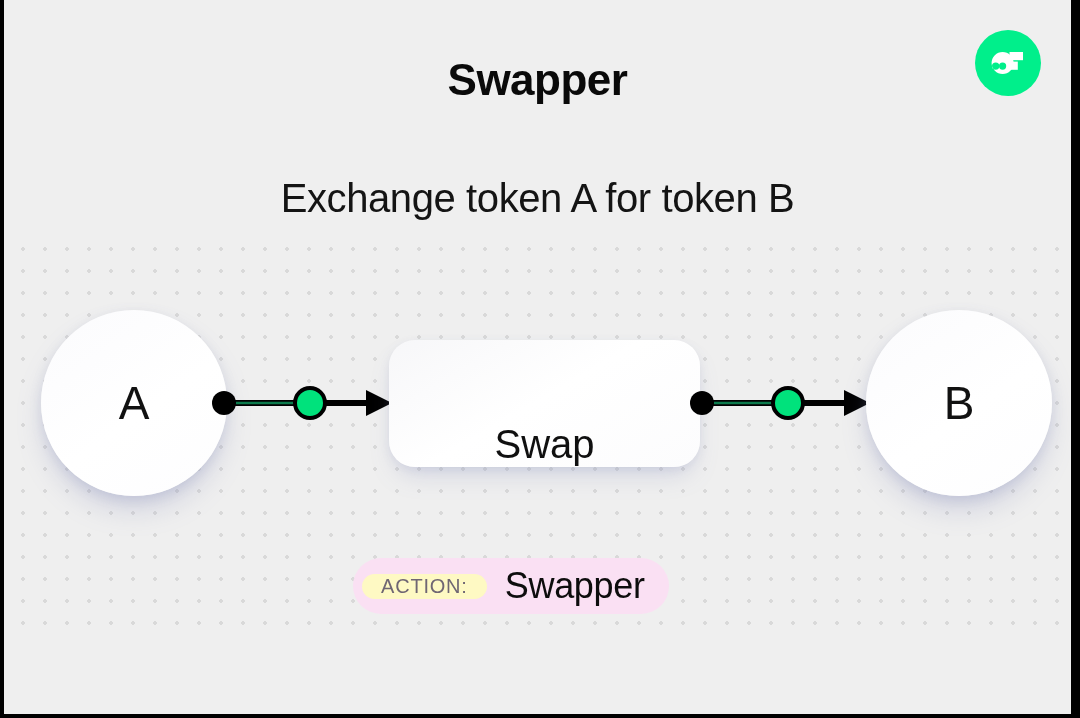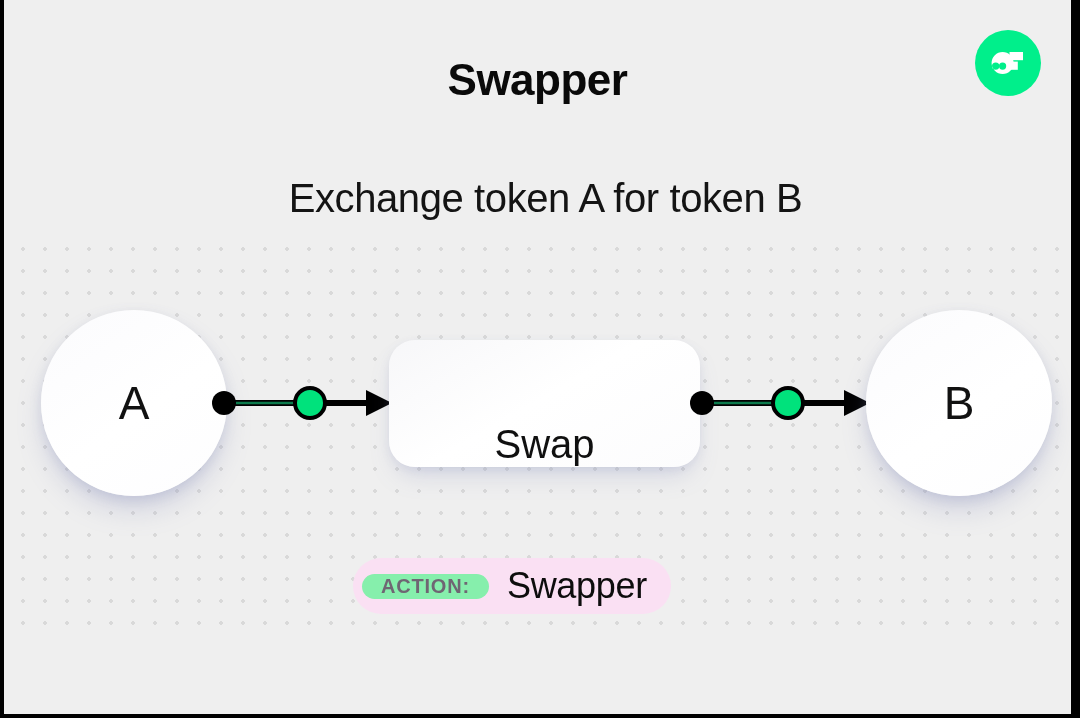--- a/index.html
+++ b/index.html
@@ -60,21 +60,20 @@
   .subtitle {
     position: absolute;
     left: 0;
     top: 176px;
     width: 1067px;
     text-align: center;
     font-size: 40px;
     font-weight: 300;
     letter-spacing: -0.4px;
     color: #141414;
-    margin-left: 8px;
   }
 
   
   .brand {
     position: absolute;
     right: 30px;
     top: 30px;
     width: 66px;
     height: 66px;
     border-radius: 50%;
@@ -136,24 +135,24 @@
     top: 558px;
     height: 56px;
     padding: 0 24px 0 9px;
     border-radius: 28px;
     background: #fae0f3;
     display: flex;
     align-items: center;
     gap: 18px;
   }
   .action-key {
-    background: #86efac;
+    background: #fef9c3;
     color: #6f6673;
     font-size: 20px;
-    font-weight: 700;
+    font-weight: 400;
     letter-spacing: 0.8px;
     padding: 1px 19px;
     border-radius: 22px;
   }
   .action-val {
     font-size: 36px;
     font-weight: 400;
     color: #0d0d0d;
     letter-spacing: -0.3px;
   }

